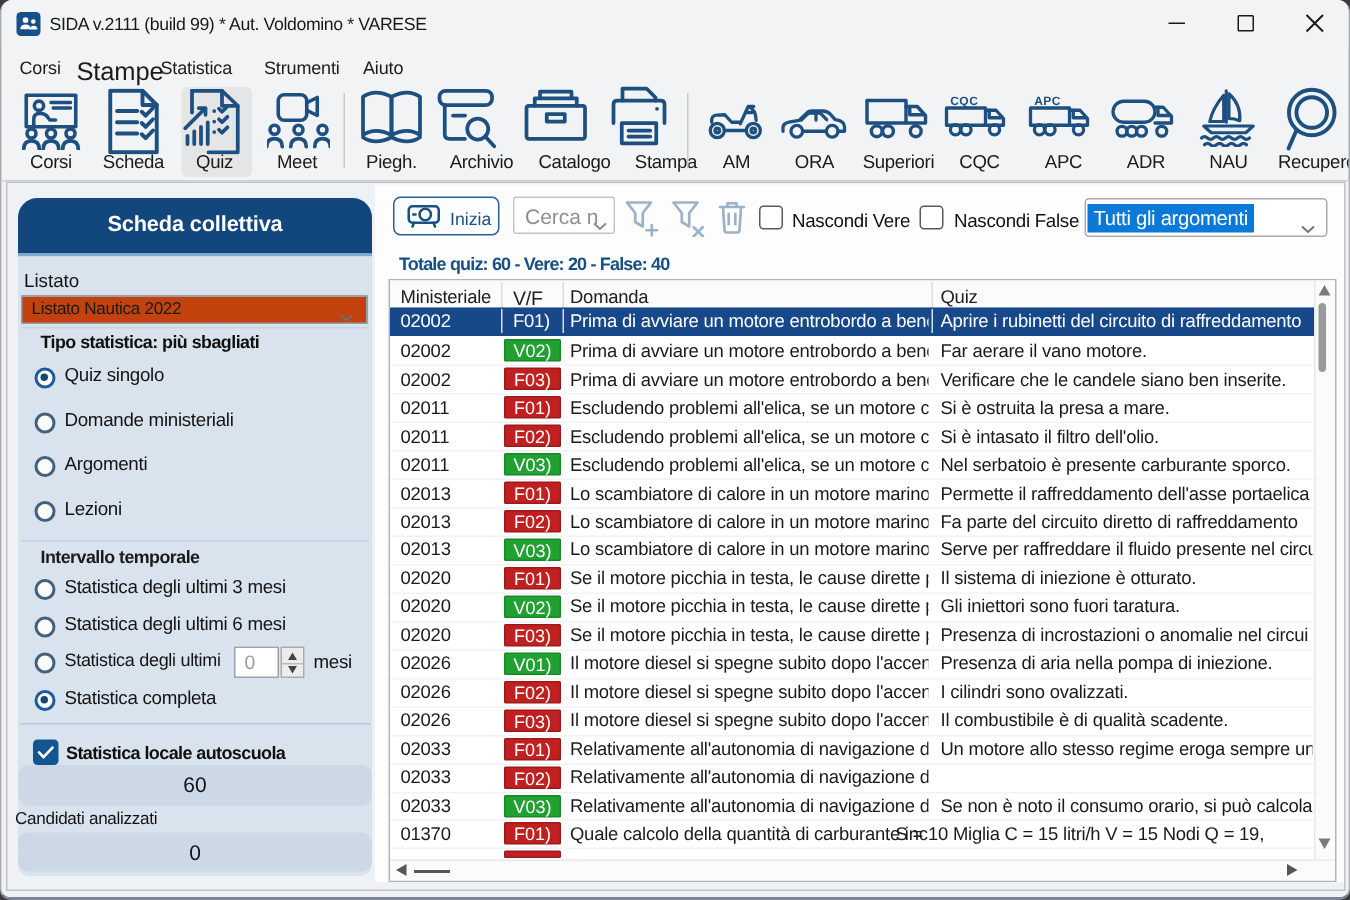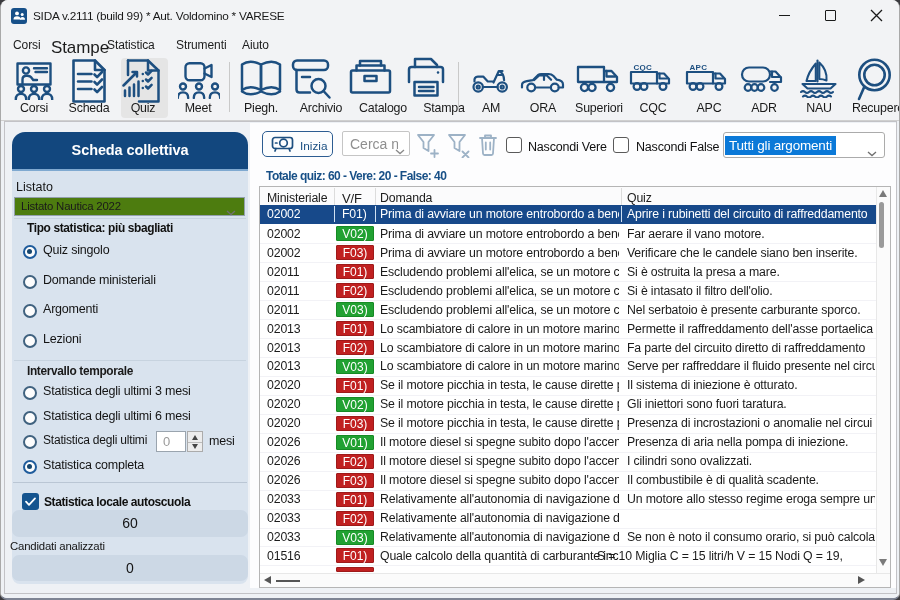--- a/index.html
+++ b/index.html
@@ -218,21 +218,21 @@
 <div class="tbtn" style="left:832px;width:90px">Recupero</div>
 <div class="vsep" style="left:228px"></div>
 <div class="vsep" style="left:457px"></div>
 <div class="a" style="left:0;top:120px;width:900px;height:478px;background:#eef1f5;border-top:1px solid #cfcfcf"></div>
 <div class="a" style="left:3px;top:121px;width:893px;height:473px;border:1px solid #c2c2c6;background:#eef1f5"></div>
 <div class="a" style="left:249px;top:123px;width:646px;height:465px;background:#fdfdfe"></div>
 <div class="a" style="left:11px;top:132px;width:236px;height:37px;background:#12477e;border-radius:13px 13px 0 0;color:#fff;font-weight:bold;font-size:14.5px;letter-spacing:-0.1px;text-align:center;line-height:37px">Scheda collettiva</div>
 <div class="a" style="left:11px;top:169px;width:236px;height:2px;background:#7fa9d0"></div>
 <div class="a" style="left:11px;top:171px;width:236px;height:413px;background:#d9e3ee;border-radius:0 0 8px 8px"></div>
 <div class="a" style="left:15px;top:180px;font-size:12.5px;color:#141414">Listato</div>
-<div class="a" style="left:13px;top:197px;width:231px;height:19px;background:#4d7c0f;border:1px solid #93a0ad;font-size:11.4px;letter-spacing:-0.2px;color:#1a1a1a;line-height:17px;padding-left:6px">Listato Nautica 2022<span class="a" style="right:8px;top:6px"><svg width="10" height="6" viewBox="0 0 10 6">
+<div class="a" style="left:13px;top:197px;width:231px;height:19px;background:#c2410c;border:1px solid #93a0ad;font-size:11.4px;letter-spacing:-0.2px;color:#1a1a1a;line-height:17px;padding-left:6px">Listato Nautica 2022<span class="a" style="right:8px;top:6px"><svg width="10" height="6" viewBox="0 0 10 6">
           <path d="M1,1 l4,3.6 4,-3.6" fill="none" stroke="#707070" stroke-width="1.3"></path>
         </svg></span></div>
 <div class="a" style="left:13px;top:218px;width:232px;height:1px;background:#c7d3df"></div>
 <div class="a" style="left:13px;top:360px;width:232px;height:1px;background:#c7d3df"></div>
 <div class="a" style="left:26px;top:221px;font-size:11.9px;font-weight:bold;letter-spacing:-0.35px;color:#10100f">Tipo statistica: più sbagliati</div>
 <div class="radio on" style="left:22px;top:245px"></div>
 <div class="rlbl" style="left:42px;top:243px;font-size:12.5px">Quiz singolo</div>
 <div class="radio" style="left:22px;top:275px"></div>
 <div class="rlbl" style="left:42px;top:273px;font-size:12.5px">Domande ministeriali</div>
 <div class="radio" style="left:22px;top:304px"></div>
@@ -405,21 +405,21 @@
 <div class="a" style="left:259px;top:508.5px;width:616px;height:1px;background:#f2f2f6"></div>
 <div class="cell" style="left:266px;top:511.0px;width:60px">02033</div>
 <div class="badge br" style="left:335px;top:510.5px">F02)</div>
 <div class="cell" style="left:379px;top:511.0px;width:239px">Relativamente all'autonomia di navigazione d</div>
 <div class="a" style="left:259px;top:527.5px;width:616px;height:1px;background:#f2f2f6"></div>
 <div class="cell" style="left:266px;top:530.0px;width:60px">02033</div>
 <div class="badge bg" style="left:335px;top:529.5px">V03)</div>
 <div class="cell" style="left:379px;top:530.0px;width:239px">Relativamente all'autonomia di navigazione d</div>
 <div class="cell" style="left:626px;top:530.0px;width:248px">Se non è noto il consumo orario, si può calcola</div>
 <div class="a" style="left:259px;top:546.4px;width:616px;height:1px;background:#f2f2f6"></div>
-<div class="cell" style="left:266px;top:548.9px;width:60px">01516</div>
+<div class="cell" style="left:266px;top:548.9px;width:60px">01370</div>
 <div class="badge br" style="left:335px;top:548.4px">F01)</div>
 <div class="cell" style="left:379px;top:548.9px;width:239px">Quale calcolo della quantità di carburante inc</div>
 <div class="cell" style="left:596px;top:548.9px;width:248px">S = 10 Miglia C = 15 litri/h V = 15 Nodi Q = 19,</div>
 <div class="a" style="left:259px;top:565.4px;width:616px;height:1px;background:#f2f2f6"></div>
 <div class="badge br" style="left:335px;top:567.4px;height:5px"></div>
 <div class="a" style="left:875px;top:187px;width:14px;height:386px;background:#fbfbfb;border-left:1px solid #e8e8e8"></div>
 <div class="a" style="left:878px;top:190px;width:0;height:0;border-left:4.5px solid transparent;border-right:4.5px solid transparent;border-bottom:7px solid #7a7a7a"></div>
 <div class="a" style="left:878px;top:202px;width:5px;height:46px;background:#9a9a9a;border-radius:2.5px"></div>
 <div class="a" style="left:878px;top:559px;width:0;height:0;border-left:4.5px solid transparent;border-right:4.5px solid transparent;border-top:7px solid #7a7a7a"></div>
 <div class="a" style="left:259px;top:573px;width:630px;height:14px;background:#fbfbfb;border-top:1px solid #e8e8e8"></div>

